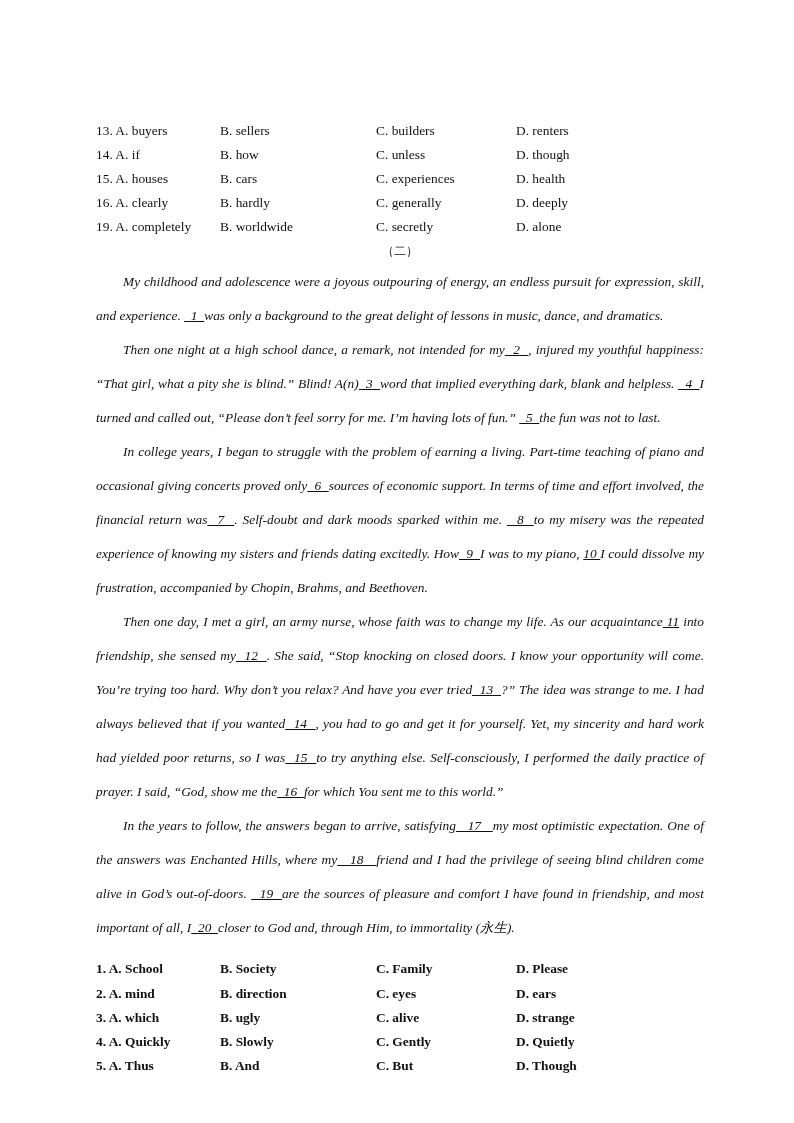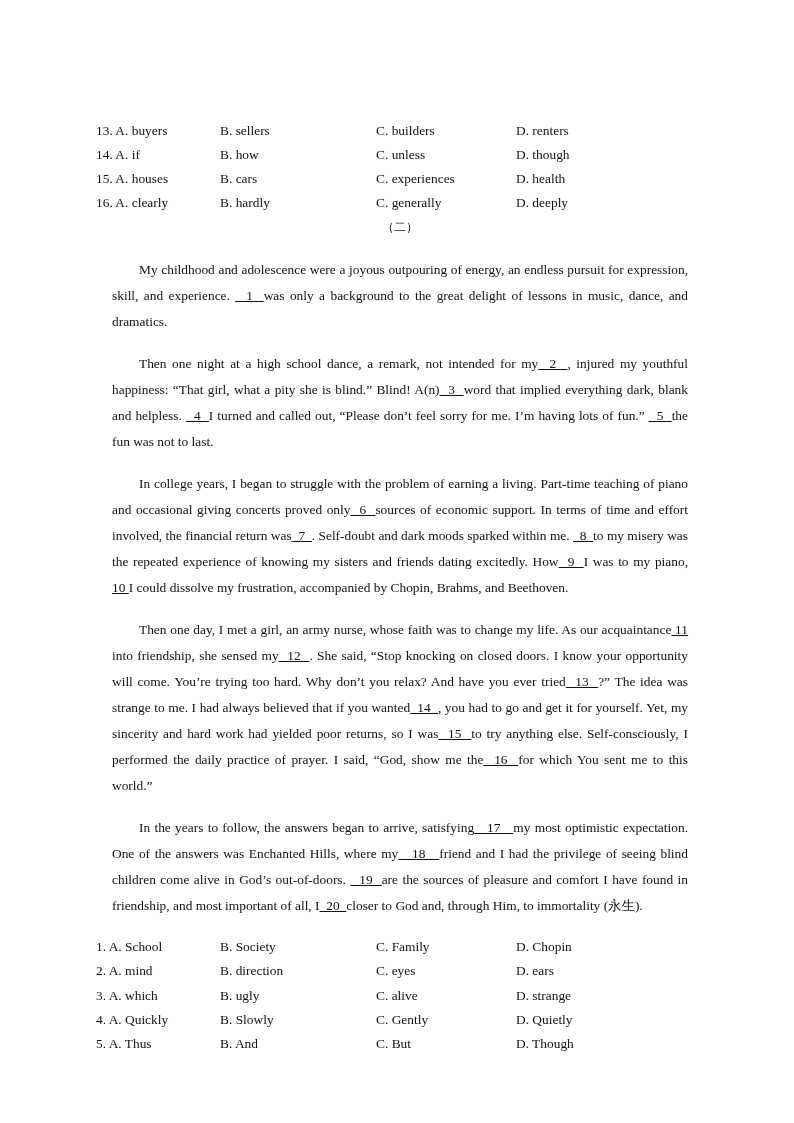--- a/index.html
+++ b/index.html
@@ -3,24 +3,24 @@
 <meta charset="utf-8">
 <style>
   html, body { margin: 0; padding: 0; background: #ffffff; }
   body { width: 794px; height: 1123px; position: relative; overflow: hidden;
          font-family: "Liberation Serif", "DejaVu Serif", serif; color: #111; font-size: 13.4px; }
   .page { position: absolute; left: 96px; top: 119px; width: 608px; }
   .opt-row { height: 24.1px; line-height: 24.1px; position: relative; white-space: nowrap; }
   .opt-row span { position: absolute; top: 0; }
   .c0 { left: 0; } .c1 { left: 124px; } .c2 { left: 280px; } .c3 { left: 420px; }
   .section-title { text-align: center; height: 26px; line-height: 24px; font-family: "DejaVu Sans", sans-serif; font-size: 12px; }
-  .para { text-align: justify; text-align-last: left; line-height: 26px; text-indent: 27px; margin: 16px; }
+  .para { text-align: justify; text-align-last: left; line-height: 34px; text-indent: 27px; margin: 0; font-style: italic; }
   .blank { text-decoration: underline; white-space: pre; }
   .passage { margin-top: 0; }
-  .opts2 { margin-top: 0; }
+  .opts2 { margin-top: 12px; font-weight: bold; }
 </style>
 </head>
 <body>
 
 <div class="page">
 
   <div>
     <div class="opt-row">
       <span class="c0"><span style="position:static">13.</span> <span style="position:static">A. buyers</span></span>
       <span class="c1">B. sellers</span>
@@ -38,20 +38,26 @@
       <span class="c1">B. cars</span>
       <span class="c2">C. experiences</span>
       <span class="c3">D. health</span>
     </div>
     <div class="opt-row">
       <span class="c0"><span style="position:static">16.</span> <span style="position:static">A. clearly</span></span>
       <span class="c1">B. hardly</span>
       <span class="c2">C. generally</span>
       <span class="c3">D. deeply</span>
     </div>
+    <div class="opt-row">
+      <span class="c0"><span style="position:static">19.</span> <span style="position:static">A. completely</span></span>
+      <span class="c1">B. worldwide</span>
+      <span class="c2">C. secretly</span>
+      <span class="c3">D. alone</span>
+    </div>
   </div>
 
   <div class="section-title">（二）</div>
 
   <div class="passage">
     <p class="para"><span>My childhood and adolescence were a joyous outpouring of energy, an endless pursuit for expression, skill, and experience. </span><span class="blank">  1  </span><span>was only a background to the great delight of lessons in music, dance, and dramatics.</span></p>
 
     <p class="para"><span>Then one night at a high school dance, a remark, not intended for my</span><span class="blank">  2  </span><span>, injured my youthful happiness: “That girl, what a pity she is blind.” Blind! A(n)</span><span class="blank">  3  </span><span>word that implied everything dark, blank and helpless. </span><span class="blank">  4  </span><span>I turned and called out, “Please don’t feel sorry for me. I’m having lots of fun.” </span><span class="blank">  5  </span><span>the fun was not to last.</span></p>
 
     <p class="para"><span>In college years, I began to struggle with the problem of earning a living. Part-time teaching of piano and occasional giving concerts proved only</span><span class="blank">  6  </span><span>sources of economic support. In terms of time and effort involved, the financial return was</span><span class="blank">  7  </span><span>. Self-doubt and dark moods sparked within me. </span><span class="blank">  8  </span><span>to my misery was the repeated experience of knowing my sisters and friends dating excitedly. How</span><span class="blank">  9  </span><span>I was to my piano, </span><span class="blank">10 </span><span>I could dissolve my frustration, accompanied by Chopin, Brahms, and Beethoven.</span></p>
@@ -59,21 +65,21 @@
     <p class="para"><span>Then one day, I met a girl, an army nurse, whose faith was to change my life. As our acquaintance</span><span class="blank"> 11</span><span> into friendship, she sensed my</span><span class="blank">  12  </span><span>. She said, “Stop knocking on closed doors. I know your opportunity will come. You’re trying too hard. Why don’t you relax? And have you ever tried</span><span class="blank">  13  </span><span>?” The idea was strange to me. I had always believed that if you wanted</span><span class="blank">  14  </span><span>, you had to go and get it for yourself. Yet, my sincerity and hard work had yielded poor returns, so I was</span><span class="blank">  15  </span><span>to try anything else. Self-consciously, I performed the daily practice of prayer. I said, “God, show me the</span><span class="blank">  16  </span><span>for which You sent me to this world.”</span></p>
 
     <p class="para"><span>In the years to follow, the answers began to arrive, satisfying</span><span class="blank">   17   </span><span>my most optimistic expectation. One of the answers was Enchanted Hills, where my</span><span class="blank">   18   </span><span>friend and I had the privilege of seeing blind children come alive in God’s out-of-doors. </span><span class="blank">  19  </span><span>are the sources of pleasure and comfort I have found in friendship, and most important of all, I</span><span class="blank">  20  </span><span>closer to God and, through Him, to immortality (永生).</span></p>
   </div>
 
   <div class="opts2">
     <div class="opt-row">
       <span class="c0"><span style="position:static">1.</span> <span style="position:static">A. School</span></span>
       <span class="c1">B. Society</span>
       <span class="c2">C. Family</span>
-      <span class="c3">D. Chopin</span>
+      <span class="c3">D. Please</span>
     </div>
     <div class="opt-row">
       <span class="c0"><span style="position:static">2.</span> <span style="position:static">A. mind</span></span>
       <span class="c1">B. direction</span>
       <span class="c2">C. eyes</span>
       <span class="c3">D. ears</span>
     </div>
     <div class="opt-row">
       <span class="c0"><span style="position:static">3.</span> <span style="position:static">A. which</span></span>
       <span class="c1">B. ugly</span>

